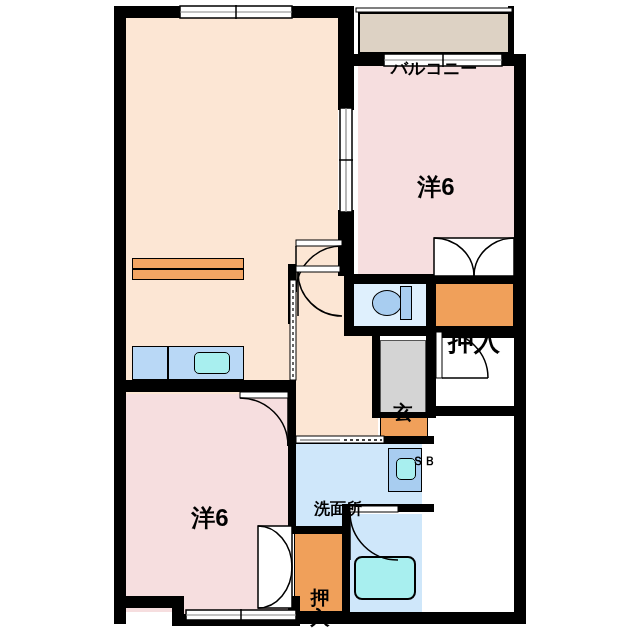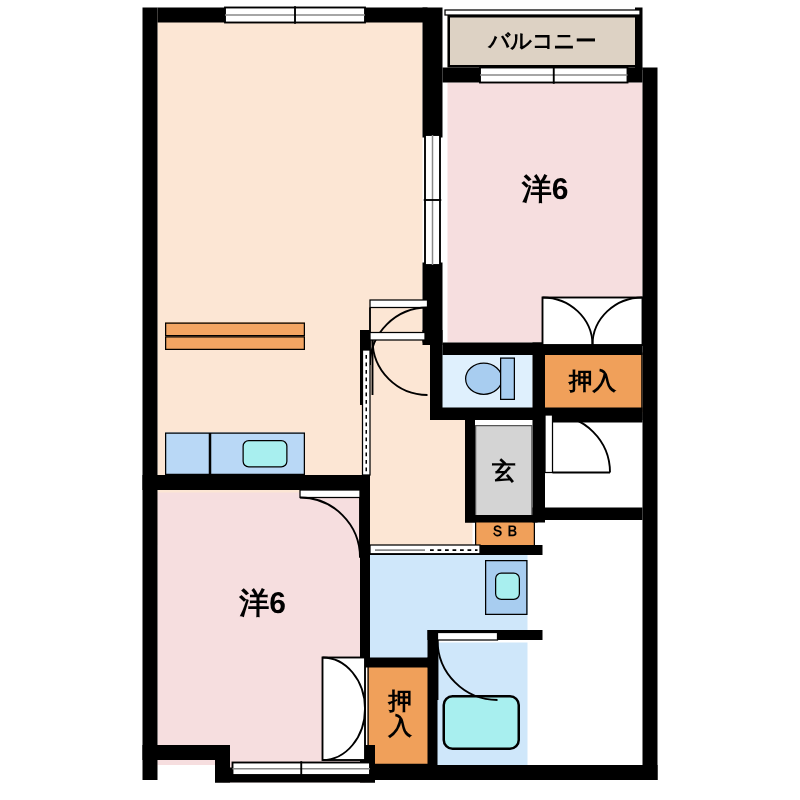--- a/index.html
+++ b/index.html
@@ -2,21 +2,21 @@
 <html><head>
 <meta charset="utf-8">
 <style>
   html,body{margin:0;padding:0;background:#ffffff;}
   body{font-family:"Liberation Sans","DejaVu Sans",sans-serif;}
   #plan{position:relative;width:640px;height:640px;background:#ffffff;overflow:hidden;}
   .rect{position:absolute;box-sizing:border-box;}
   .wall{position:absolute;background:#000000;box-sizing:border-box;}
   .room{position:absolute;box-sizing:border-box;}
   .lbl{position:absolute;display:flex;align-items:center;justify-content:center;
-       color:#000;font-weight:bold;white-space:nowrap;pointer-events:none;}
+       color:#000;font-weight:bold;white-space:nowrap;pointer-events:none;margin-top:36px;}
   svg.ov{position:absolute;left:0;top:0;width:640px;height:640px;overflow:visible;}
 </style>
 </head>
 <body>
 
 <div id="plan">
 
   <div class="room" style="left:126px;top:10px;width:212px;height:426px;background:#fce6d4;"></div>
 
   <div class="room" style="left:358px;top:12px;width:152px;height:42px;background:#ddd2c4;border:2px solid #000;"></div>
@@ -202,23 +202,24 @@
 
 
   <div class="lbl" style="left:396px;top:136px;width:80px;height:30px;font-size:24px;">洋6</div>
 
   <div class="lbl" style="left:170px;top:467px;width:80px;height:30px;font-size:24px;">洋6</div>
 
   <div class="lbl" style="left:362px;top:20px;width:144px;height:24px;font-size:17px;">バルコニー</div>
 
   <div class="lbl" style="left:384px;top:364px;width:38px;height:26px;font-size:19px;">玄</div>
 
-
-  <div class="lbl" style="left:438px;top:292px;width:72px;height:26px;font-size:19px;">押入</div>
+  <div class="lbl" style="left:300px;top:462px;width:76px;height:22px;font-size:16px;">洗面所</div>
+
+  <div class="lbl" style="left:438px;top:292px;width:72px;height:26px;font-size:26px;">押入</div>
 
   <div class="lbl" style="left:298px;top:540px;width:44px;height:64px;font-size:19px;flex-direction:column;line-height:1.05;">
     <span>押</span>
     <span>入</span>
   </div>
 
-  <div class="lbl" style="left:380px;top:418px;width:48px;height:14px;font-size:12px;">ＳＢ</div>
+  <div class="lbl" style="left:400px;top:418px;width:48px;height:14px;font-size:12px;">ＳＢ</div>
 
 </div>
 
 </body></html>

